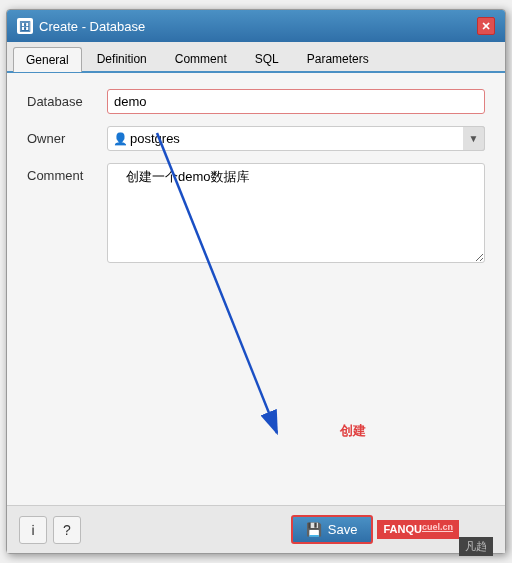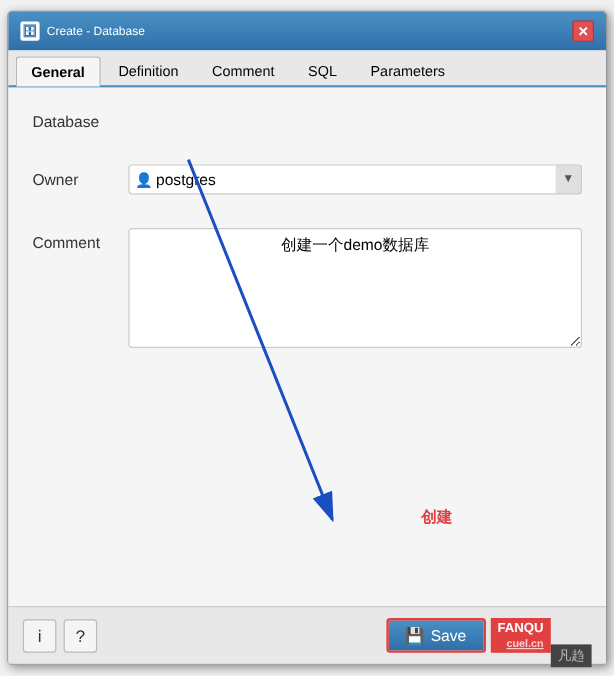--- a/index.html
+++ b/index.html
@@ -50,21 +50,21 @@
       border-radius: 2px;
       display: flex;
       align-items: center;
       justify-content: center;
       font-size: 10px;
       color: #2f6fa8;
       font-weight: bold;
     }
 
     .title-text {
-      font-size: 10px;
+      font-size: 13px;
       font-weight: normal;
       color: white;
     }
 
     .close-btn {
       width: 18px;
       height: 18px;
       background: #e05050;
       border: 1px solid #c03030;
       border-radius: 2px;
@@ -98,34 +98,33 @@
     }
 
     .tab.active {
       background: #f5f5f5;
       border-color: #aaa;
       border-bottom-color: #f5f5f5;
       color: #000;
       position: relative;
       top: 1px;
       z-index: 1;
-      font-weight: bold;
     }
 
     .content {
       flex: 1;
       padding: 16px 20px;
       background: #f5f5f5;
       position: relative;
     }
 
     .form-row {
       display: flex;
       align-items: flex-start;
-      margin-bottom: 28px;
+      margin-bottom: 12px;
     }
 
     .form-label {
       width: 80px;
       padding-top: 5px;
       color: #333;
       font-size: 13px;
       flex-shrink: 0;
     }
 
@@ -181,29 +180,28 @@
 
     .owner-icon {
       font-size: 12px;
       margin-right: 4px;
       color: #555;
     }
 
     textarea {
       width: 100%;
       height: 100px;
-      padding: 4px 6px;
+      padding: 4px 18px;
       border: 1px solid #ccc;
       border-radius: 3px;
       font-size: 13px;
       background: white;
       outline: none;
       resize: vertical;
       font-family: inherit;
-      text-align: center;
     }
 
     .footer {
       background: #e8e8e8;
       border-top: 1px solid #ccc;
       padding: 8px 12px;
       display: flex;
       align-items: center;
       justify-content: space-between;
       height: 48px;
@@ -260,20 +258,23 @@
     <div class="tab">Definition</div>
     <div class="tab">Comment</div>
     <div class="tab">SQL</div>
     <div class="tab">Parameters</div>
   </div>
 
   <div class="content">
 
     <div class="form-row">
       <div class="form-label">Database</div>
+      <div class="form-control">
+        <input type="text" value="demo" style="">
+      </div>
     </div>
 
     <div class="form-row">
       <div class="form-label">Owner</div>
       <div class="form-control">
         <div class="select-wrapper">
           <select class="select-field" style="padding-left: 22px;">
             <option>postgres</option>
           </select>
           <span class="owner-icon" style="position:absolute;left:6px;top:50%;transform:translateY(-50%);pointer-events:none;z-index:1;font-size:12px;color:#555;">👤</span>
@@ -291,36 +292,36 @@
 
     <div style="position:absolute; top:0; left:0; width:100%; height:100%; pointer-events:none; z-index:5;">
       <svg width="400" height="400" style="position:absolute; top:40px; left:100px;" overflow="visible">
         <defs>
           <marker id="arrowhead" markerWidth="10" markerHeight="7" refX="9" refY="3.5" orient="auto">
             <polygon points="0 0, 10 3.5, 0 7" fill="#1a4fc4"></polygon>
           </marker>
         </defs>
         <line x1="50" y1="20" x2="170" y2="320" stroke="#1a4fc4" stroke-width="2.5" marker-end="url(#arrowhead)"></line>
       </svg>
-      <span style="position:absolute; bottom:65px; right:128px; color:#e04040; font-size:13px; font-weight:bold;">创建</span>
+      <span style="position:absolute; bottom:65px; right:139px; color:#e04040; font-size:13px; font-weight:bold;">创建</span>
     </div>
 
   </div>
 
   <div class="footer">
     <div class="footer-left">
       <div class="footer-icon-btn">ℹ</div>
       <div class="footer-icon-btn">?</div>
     </div>
 
     <div style="display:flex; align-items:center; gap:0;">
       <button class="save-btn">
         <span>💾</span>
         <span>Save</span>
       </button>
-      <div style="display:flex; flex-direction:column; background:#e04040; color:white; font-size:11px; font-weight:bold; padding:2px 6px; margin-left:4px; line-height:1.3;align-items:flex-end;">
+      <div style="display:flex; flex-direction:row; background:#e04040; color:white; font-size:11px; font-weight:bold; padding:2px 6px; margin-left:4px; line-height:1.3;">
         <span>FANQU</span>
         <span style="font-size:9px; color:#ffcccc;text-decoration:underline;">cuel.cn</span>
       </div>
       <div style="background:#444; color:#bbb; font-size:11px; padding:2px 6px; display:flex; align-items:center; height:100%;margin-top:33px;">凡趋</div>
     </div>
   </div>
 </div>
 
 </body></html>

